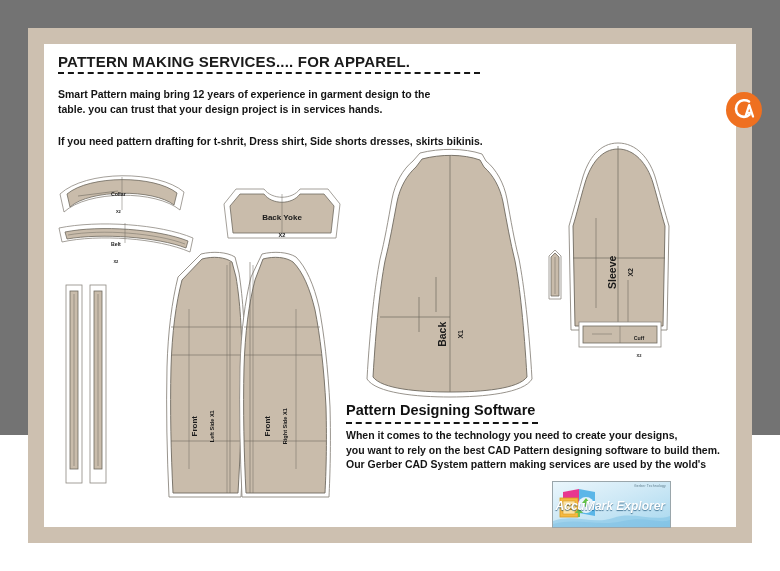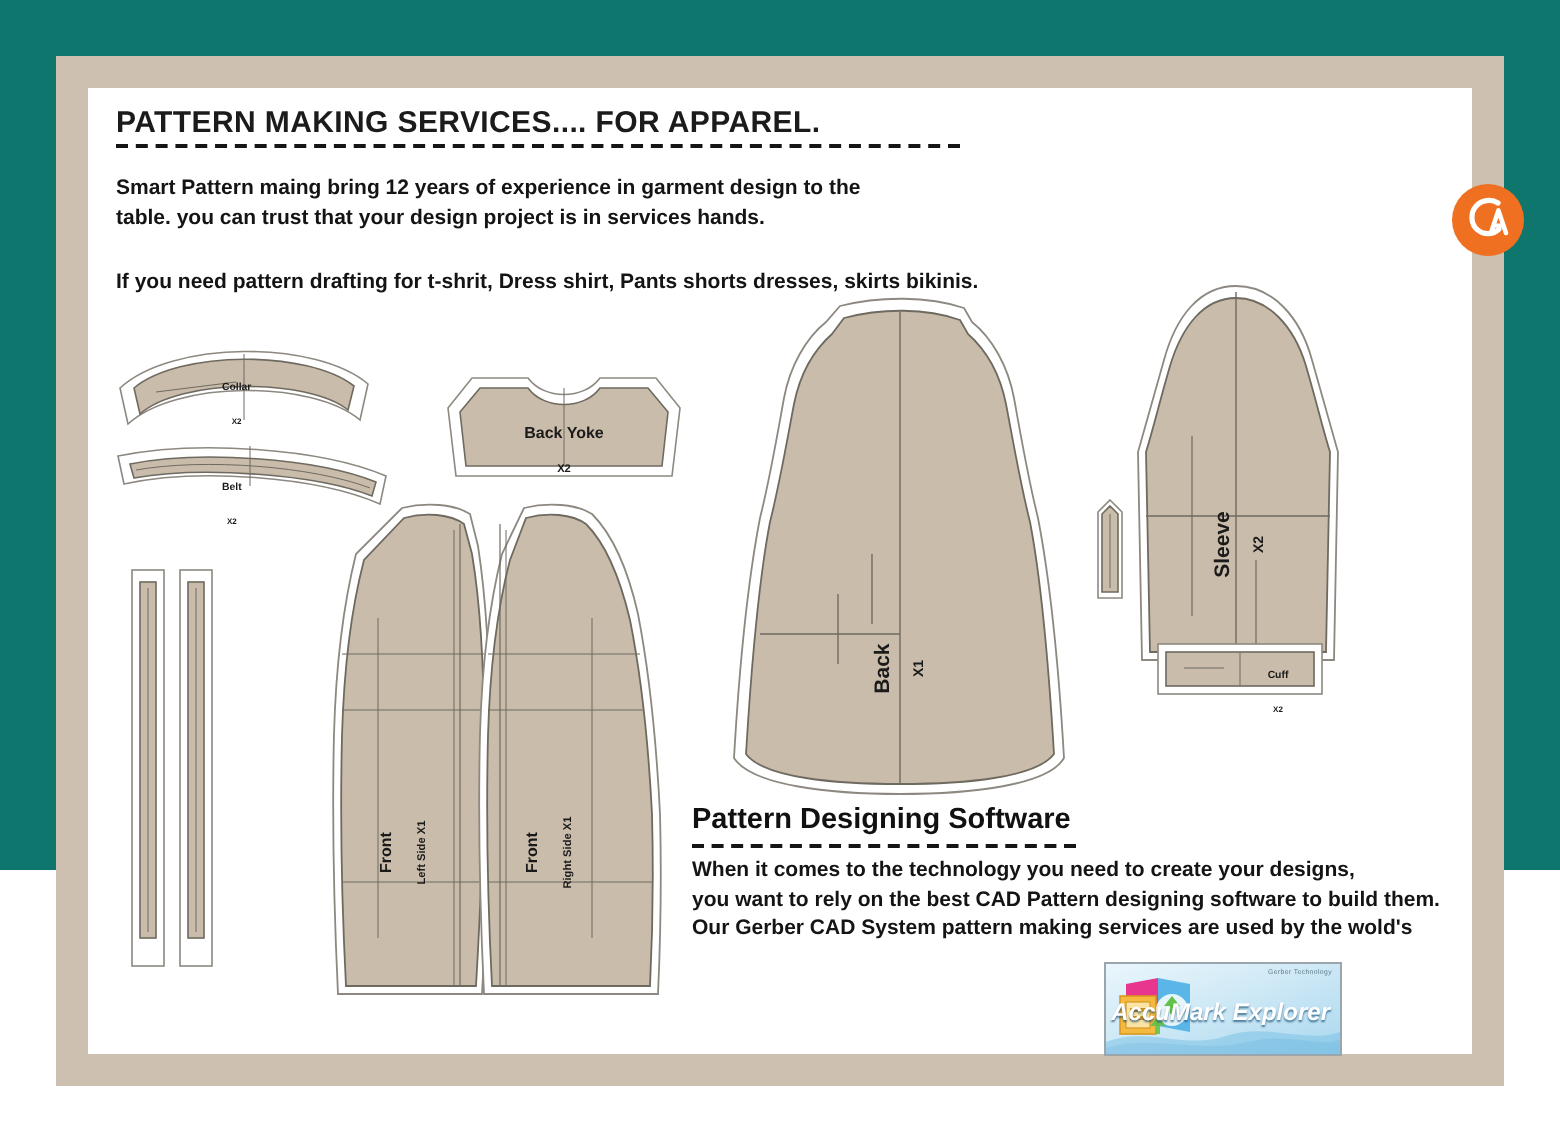--- a/index.html
+++ b/index.html
@@ -1,19 +1,19 @@
 <!DOCTYPE html>
 <html><head>
 <meta charset="utf-8">
 <style>
   html,body{margin:0;padding:0;background:#ffffff;}
   body{width:780px;height:571px;overflow:hidden;
        font-family:"Liberation Sans","DejaVu Sans",sans-serif;}
 
-  #stage{position:relative;width:780px;height:435px;background:#0f766e;}
+  #stage{position:relative;width:780px;height:435px;background:#737373;}
 
   
   .frame-outer{position:absolute;left:28px;top:28px;width:724px;height:515px;
                background:#cdc0b0;}
   .frame-inner{position:absolute;left:44px;top:44px;width:692px;height:483px;
                background:#ffffff;}
 
   
   .doc{position:absolute;left:44px;top:44px;width:692px;height:483px;}
 
@@ -74,21 +74,21 @@
   <div class="doc">
 
     <div class="title">PATTERN MAKING SERVICES.... FOR APPAREL.</div>
     <div class="rule"></div>
 
     <div class="para p1">
       <div>Smart Pattern maing bring 12 years of experience in garment design to the</div>
       <div>table. you can trust that your design project is in services hands.</div>
     </div>
 
-    <div class="para p2">If you need pattern drafting for t-shrit, Dress shirt, Pants shorts dresses, skirts bikinis.</div>
+    <div class="para p2">If you need pattern drafting for t-shrit, Dress shirt, Side shorts dresses, skirts bikinis.</div>
 
     <div class="logo">
       <svg width="38" height="38" viewBox="0 0 38 38">
         <circle cx="19" cy="19" r="18" fill="#ef7020"></circle>
         <path d="M24 10.5c-3.2-2.1-8.2-1.6-11 1.6-2.9 3.3-2.7 8.6.5 11.6 3 2.8 8 2.9 11-.1" fill="none" stroke="#ffffff" stroke-width="2.6" stroke-linecap="round"></path>
         <path d="M20.5 25.5 24.2 14.2 28 25.5" fill="none" stroke="#ffffff" stroke-width="2.3" stroke-linecap="round" stroke-linejoin="round"></path>
         <line x1="21.8" y1="21.8" x2="26.7" y2="21.8" stroke="#ffffff" stroke-width="2.1"></line>
       </svg>
     </div>
 

